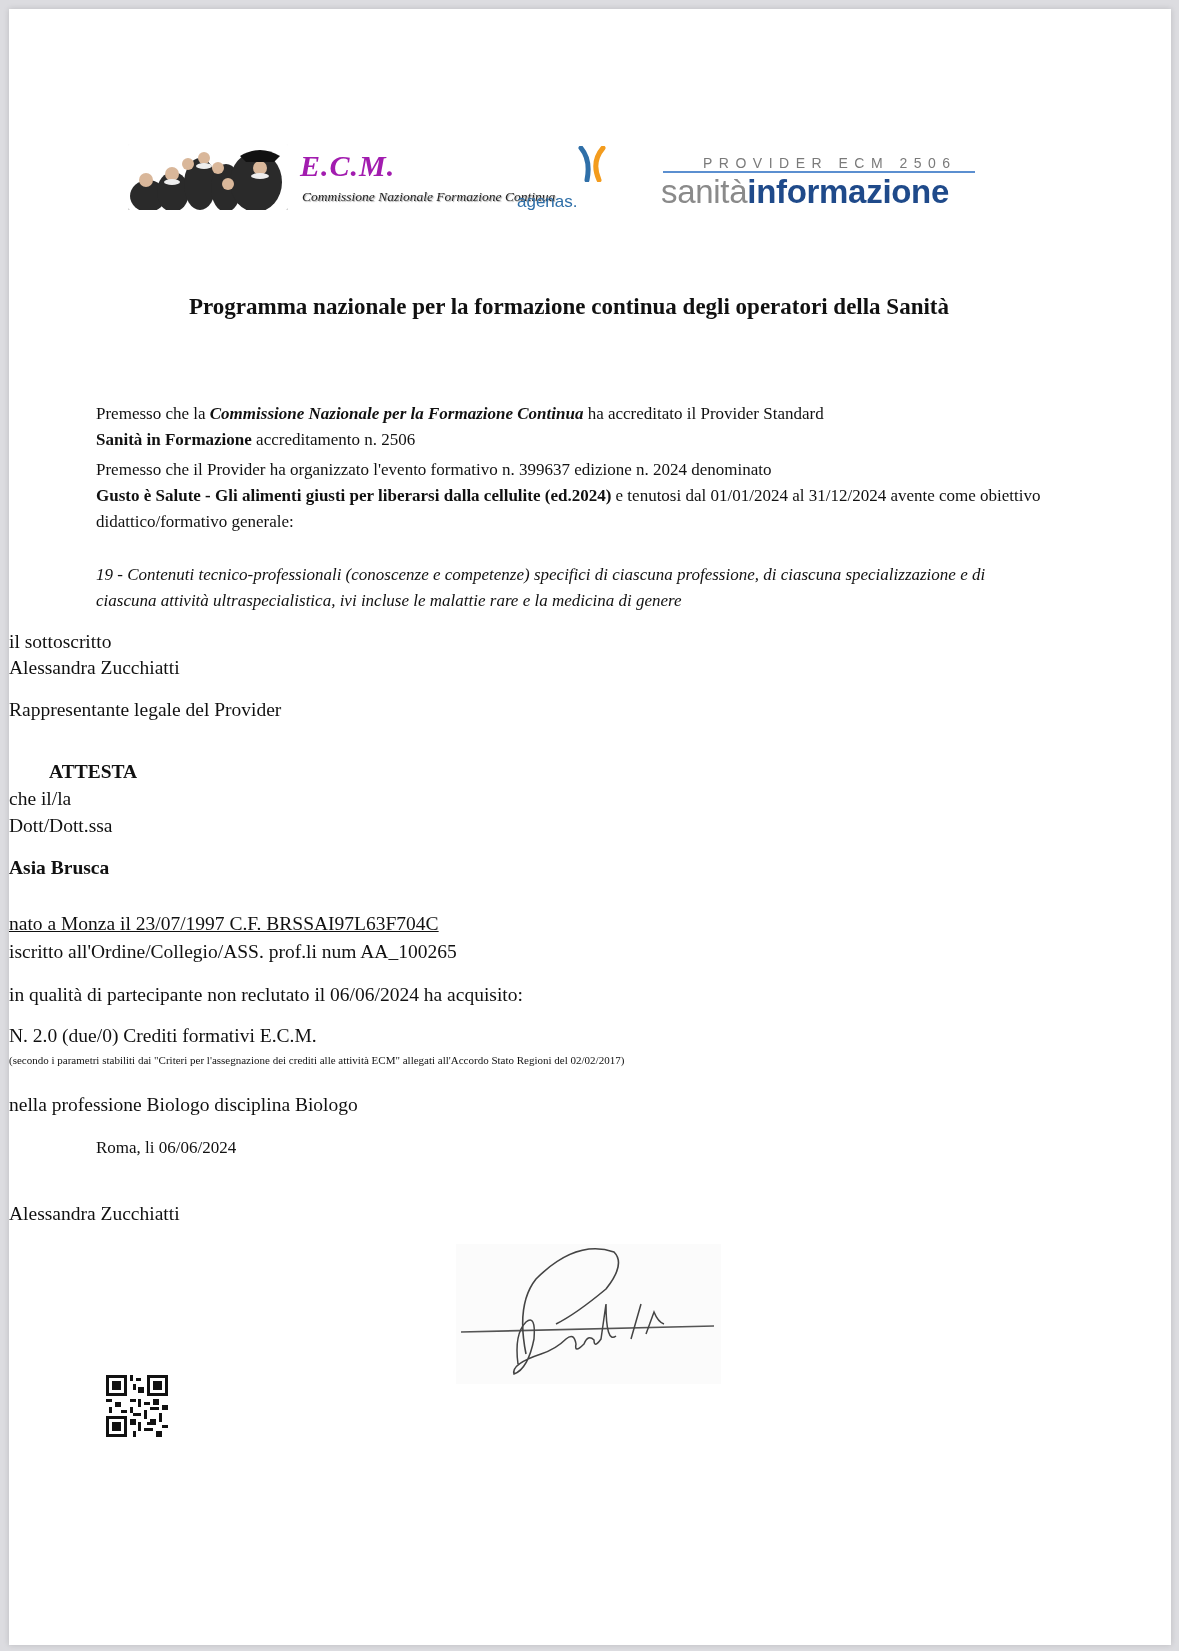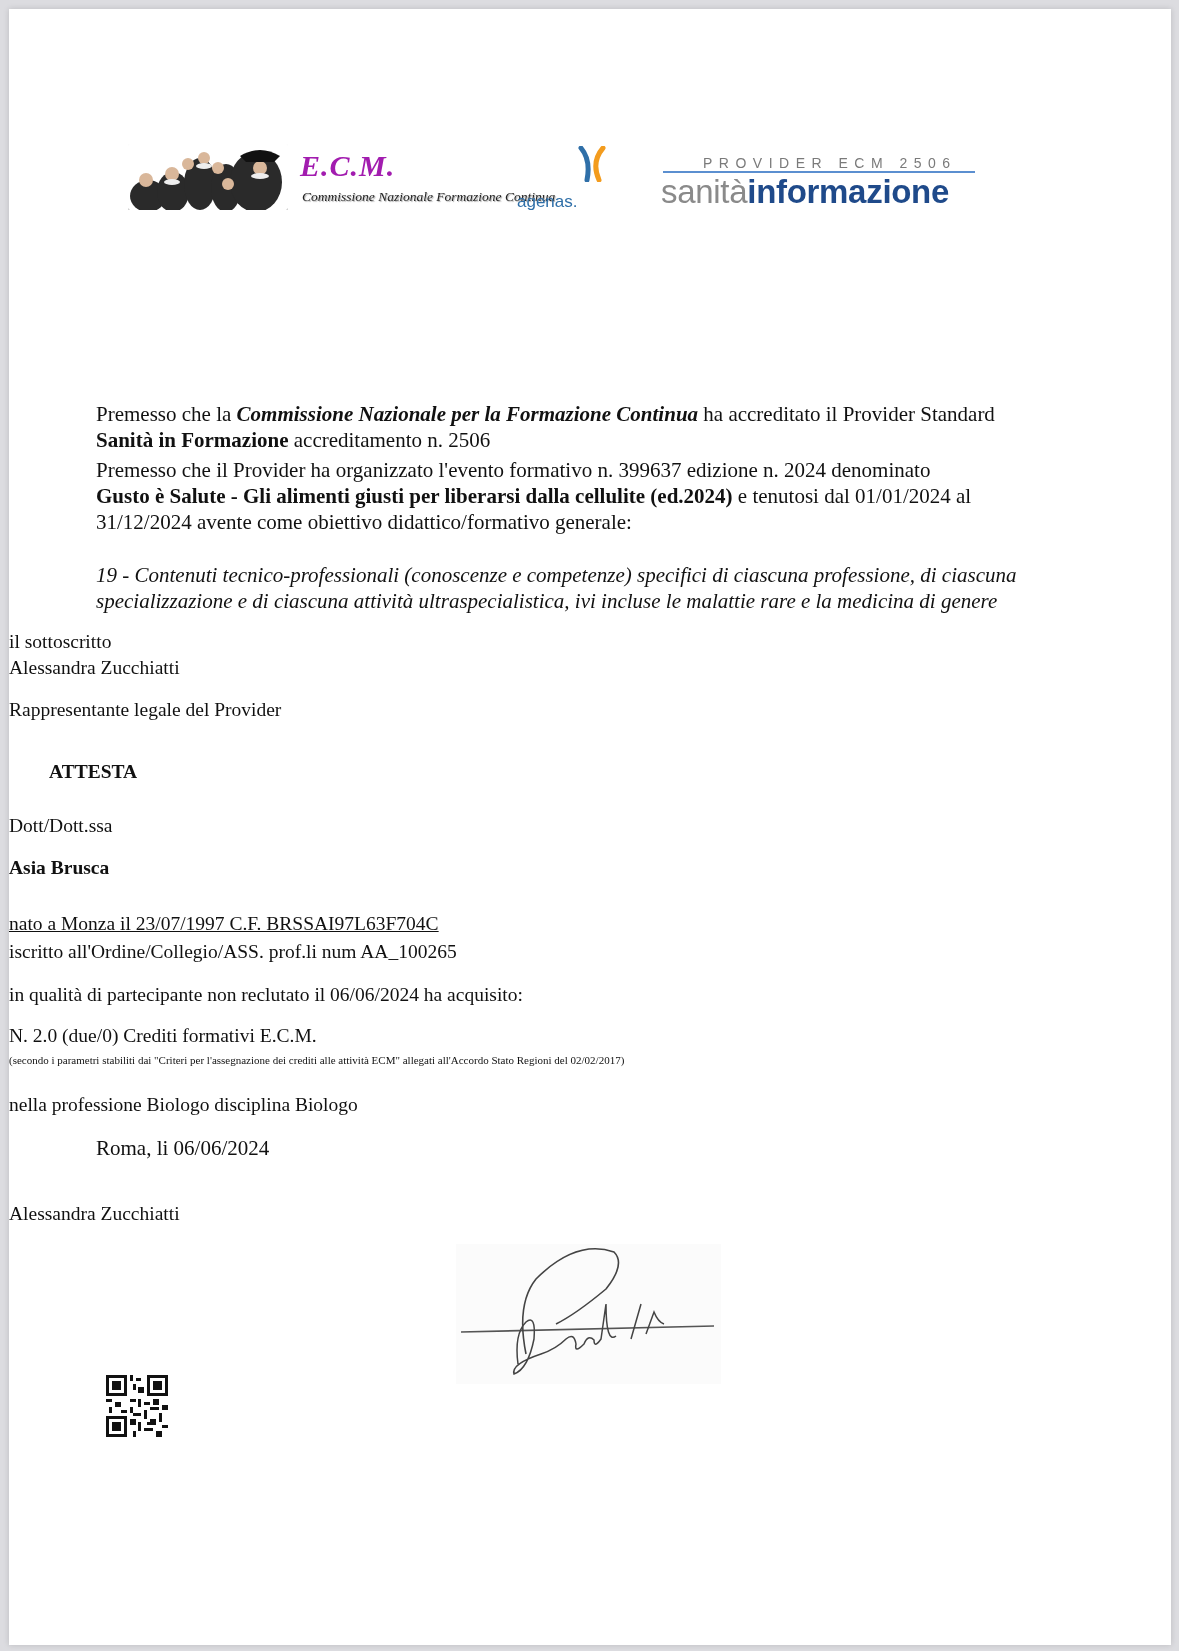--- a/index.html
+++ b/index.html
@@ -53,21 +53,21 @@
     left: 652px; top: 164px;
     font-family: "Liberation Sans", sans-serif; font-size: 33px; color: #8a8a8a;
     letter-spacing: -0.3px;
   }
   .sanita-logo .bold { color: #1f4a8a; font-weight: bold; }
 
   .main-title {
     left: 0; width: 1120px; top: 285px; text-align: center;
     font-size: 23px; font-weight: bold;
   }
-  .body { font-size: 21px; line-height: 26px; }
+  .body { font-size: 17px; line-height: 26px; }
   .para { left: 87px; width: 960px; }
   .center { left: 0; width: 1120px; font-size: 19.5px; }
   .small-note { left: 0; width: 1112px; text-align: left; font-size: 11px; }
   b.bi { font-weight: bold; font-style: italic; }
   i.it { font-style: italic; }
 
   .signature { left: 447px; top: 1235px; width: 265px; height: 140px; background: #fbfbfb; }
   .qr { left: 97px; top: 1366px; width: 62px; height: 62px; }
 </style>
 </head>
@@ -110,20 +110,21 @@
     <path d="M4 2 Q14 14 10 34" stroke="#2f6fa8" stroke-width="5" fill="none" stroke-linecap="round"></path>
     <path d="M26 2 Q14 16 22 34" stroke="#f39c1e" stroke-width="5" fill="none" stroke-linecap="round"></path>
   </svg>
 
   <div class="abs provider-ecm">PROVIDER ECM 2506</div>
   <div class="abs provider-rule"></div>
   <div class="abs sanita-logo">
     <span>sanità</span><span class="bold">informazione</span>
   </div>
 
+  <div class="abs main-title">Programma nazionale per la formazione continua degli operatori della Sanità</div>
 
   <div class="abs para body" style="top:392px;">
     <span>Premesso che la </span>
     <b class="bi">Commissione Nazionale per la Formazione Continua</b><span> ha accreditato il Provider Standard</span><br>
     <b>Sanità in Formazione</b><span> accreditamento n. 2506</span>
   </div>
 
   <div class="abs para body" style="top:448px;">
     <span>Premesso che il Provider ha organizzato l'evento formativo n. 399637 edizione n. 2024 denominato</span><br>
     <b>Gusto è Salute - Gli alimenti giusti per liberarsi dalla cellulite (ed.2024)</b><span> e tenutosi dal 01/01/2024 al 31/12/2024 avente come obiettivo didattico/formativo generale:</span>
@@ -131,20 +132,21 @@
 
   <div class="abs para body" style="top:553px; width:945px;">
     <i class="it">19 - Contenuti tecnico-professionali (conoscenze e competenze) specifici di ciascuna professione, di ciascuna specializzazione e di ciascuna attività ultraspecialistica, ivi incluse le malattie rare e la medicina di genere</i>
   </div>
 
   <div class="abs center" style="top:622px;">il sottoscritto</div>
   <div class="abs center" style="top:648px;">Alessandra Zucchiatti</div>
   <div class="abs center" style="top:690px;">Rappresentante legale del Provider</div>
 
   <div class="abs center" style="top:752px; font-weight:bold;padding-left:40px;">ATTESTA</div>
+  <div class="abs center" style="top:779px;">che il/la</div>
   <div class="abs center" style="top:806px;">Dott/Dott.ssa</div>
   <div class="abs center" style="top:848px; font-weight:bold;">Asia Brusca</div>
   <div class="abs center" style="top:904px;text-decoration:underline;">nato a Monza il 23/07/1997 C.F. BRSSAI97L63F704C</div>
   <div class="abs center" style="top:932px;">iscritto all'Ordine/Collegio/ASS. prof.li num AA_100265</div>
   <div class="abs center" style="top:975px;">in qualità di partecipante non reclutato il 06/06/2024 ha acquisito:</div>
   <div class="abs center" style="top:1016px;">N. 2.0 (due/0) Crediti formativi E.C.M.</div>
   <div class="abs small-note" style="top:1045px;">(secondo i parametri stabiliti dai "Criteri per l'assegnazione dei crediti alle attività ECM" allegati all'Accordo Stato Regioni del 02/02/2017)</div>
   <div class="abs center" style="top:1085px;">nella professione Biologo disciplina Biologo</div>
 
   <div class="abs body" style="left:87px; top:1126px;">Roma, li 06/06/2024</div>

